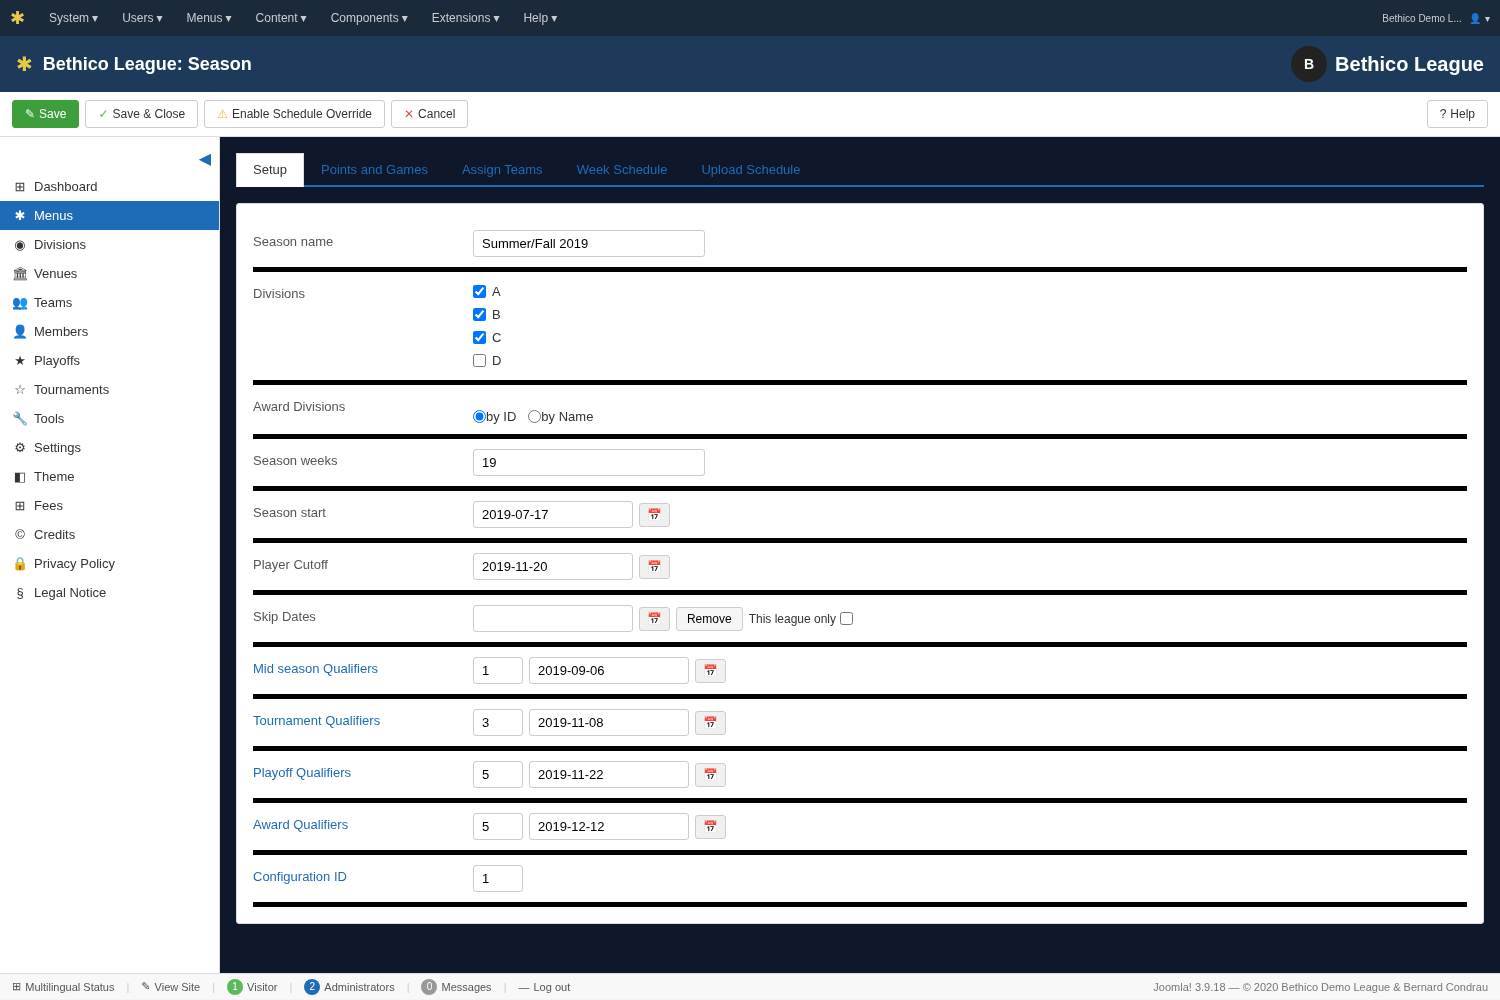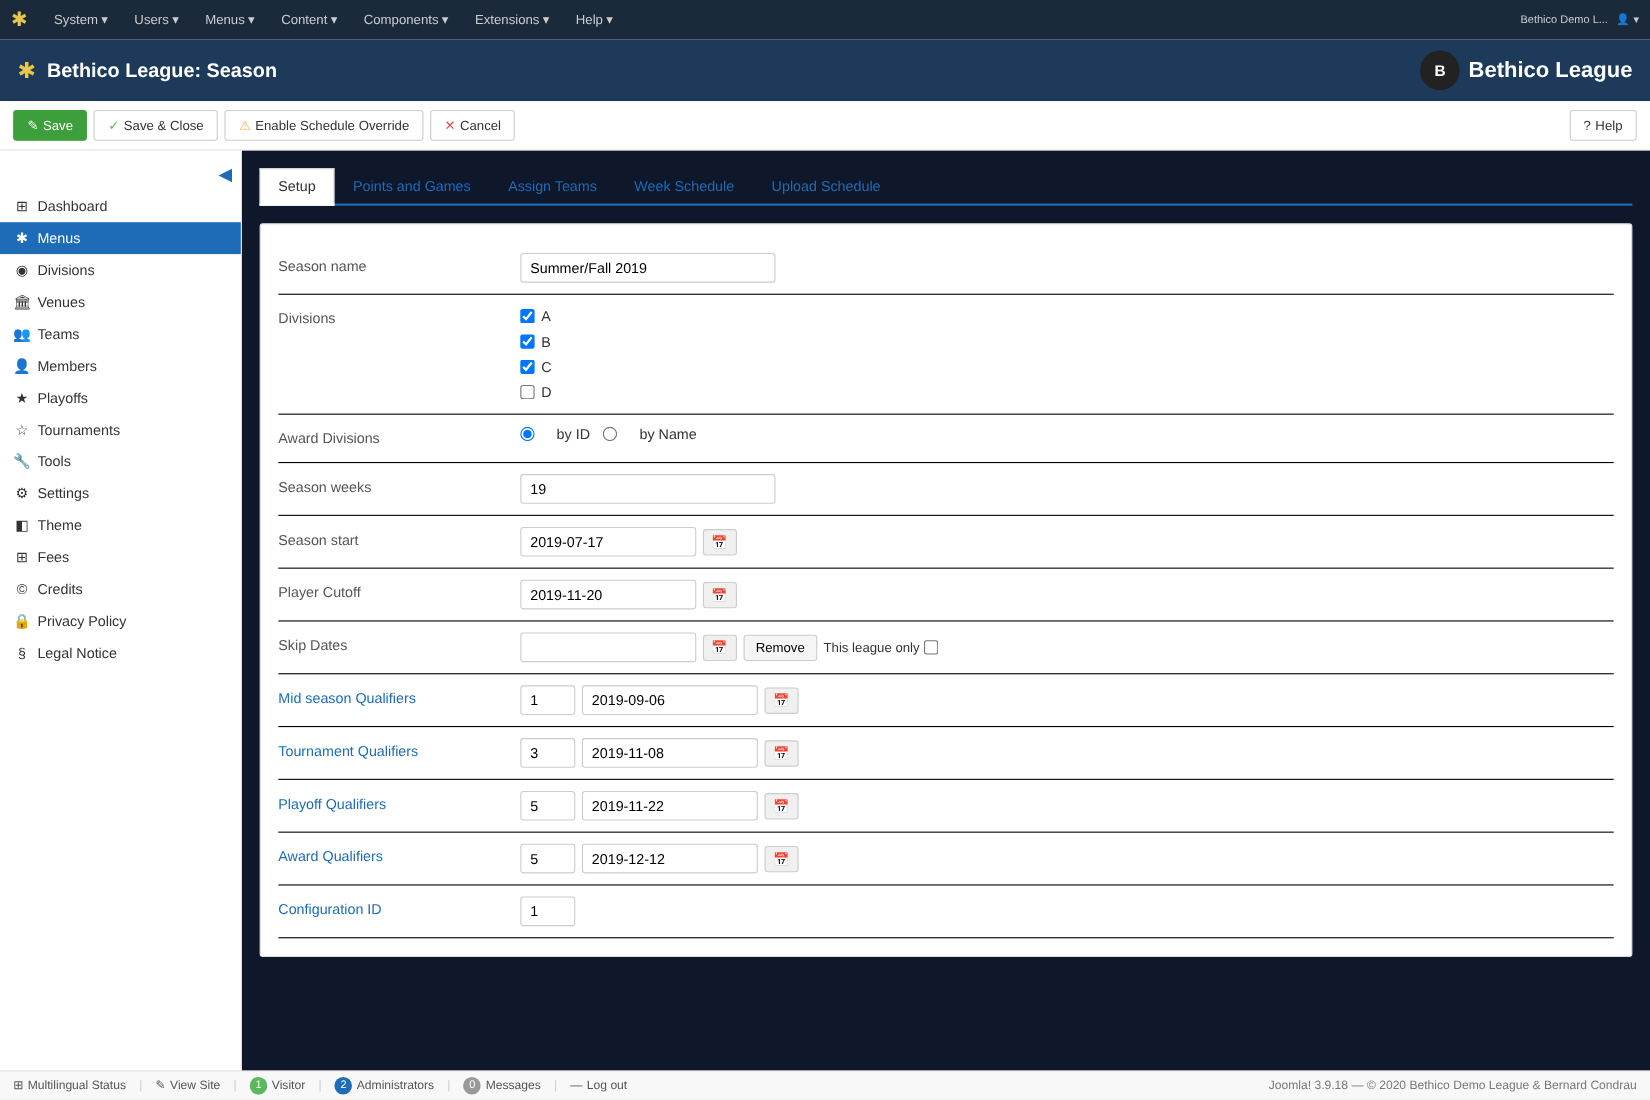--- a/index.html
+++ b/index.html
@@ -168,21 +168,21 @@
       padding-bottom: 8px;
       border-bottom: 1px solid #eee;
       color: #333;
     }
 
     
     .form-row {
       display: flex;
       align-items: flex-start;
       padding: 10px 0;
-      border-bottom: 1px solid #000000;
+      border-bottom: 5px solid #000000;
       min-height: 44px;
     }
     .form-label {
       width: 220px;
       flex-shrink: 0;
       padding-top: 4px;
       font-size: 13px;
       color: #555;
     }
     .form-label.blue { color: #1e6bb8; }
@@ -208,21 +208,21 @@
     }
 
     .checkbox-row {
       display: flex;
       align-items: center;
       gap: 6px;
       margin: 2px 0;
     }
 
     .radio-group { display: flex; align-items: center; gap: 12px; }
-    .radio-item { display: flex; align-items: center; gap: 20px; cursor: pointer; }
+    .radio-item { display: flex; align-items: center; gap: 0; cursor: pointer; margin-top: 14px; }
 
     .remove-btn {
       padding: 4px 10px;
       border: 1px solid #ccc;
       border-radius: 3px;
       background: #f5f5f5;
       cursor: pointer;
       font-size: 12px;
     }
 

